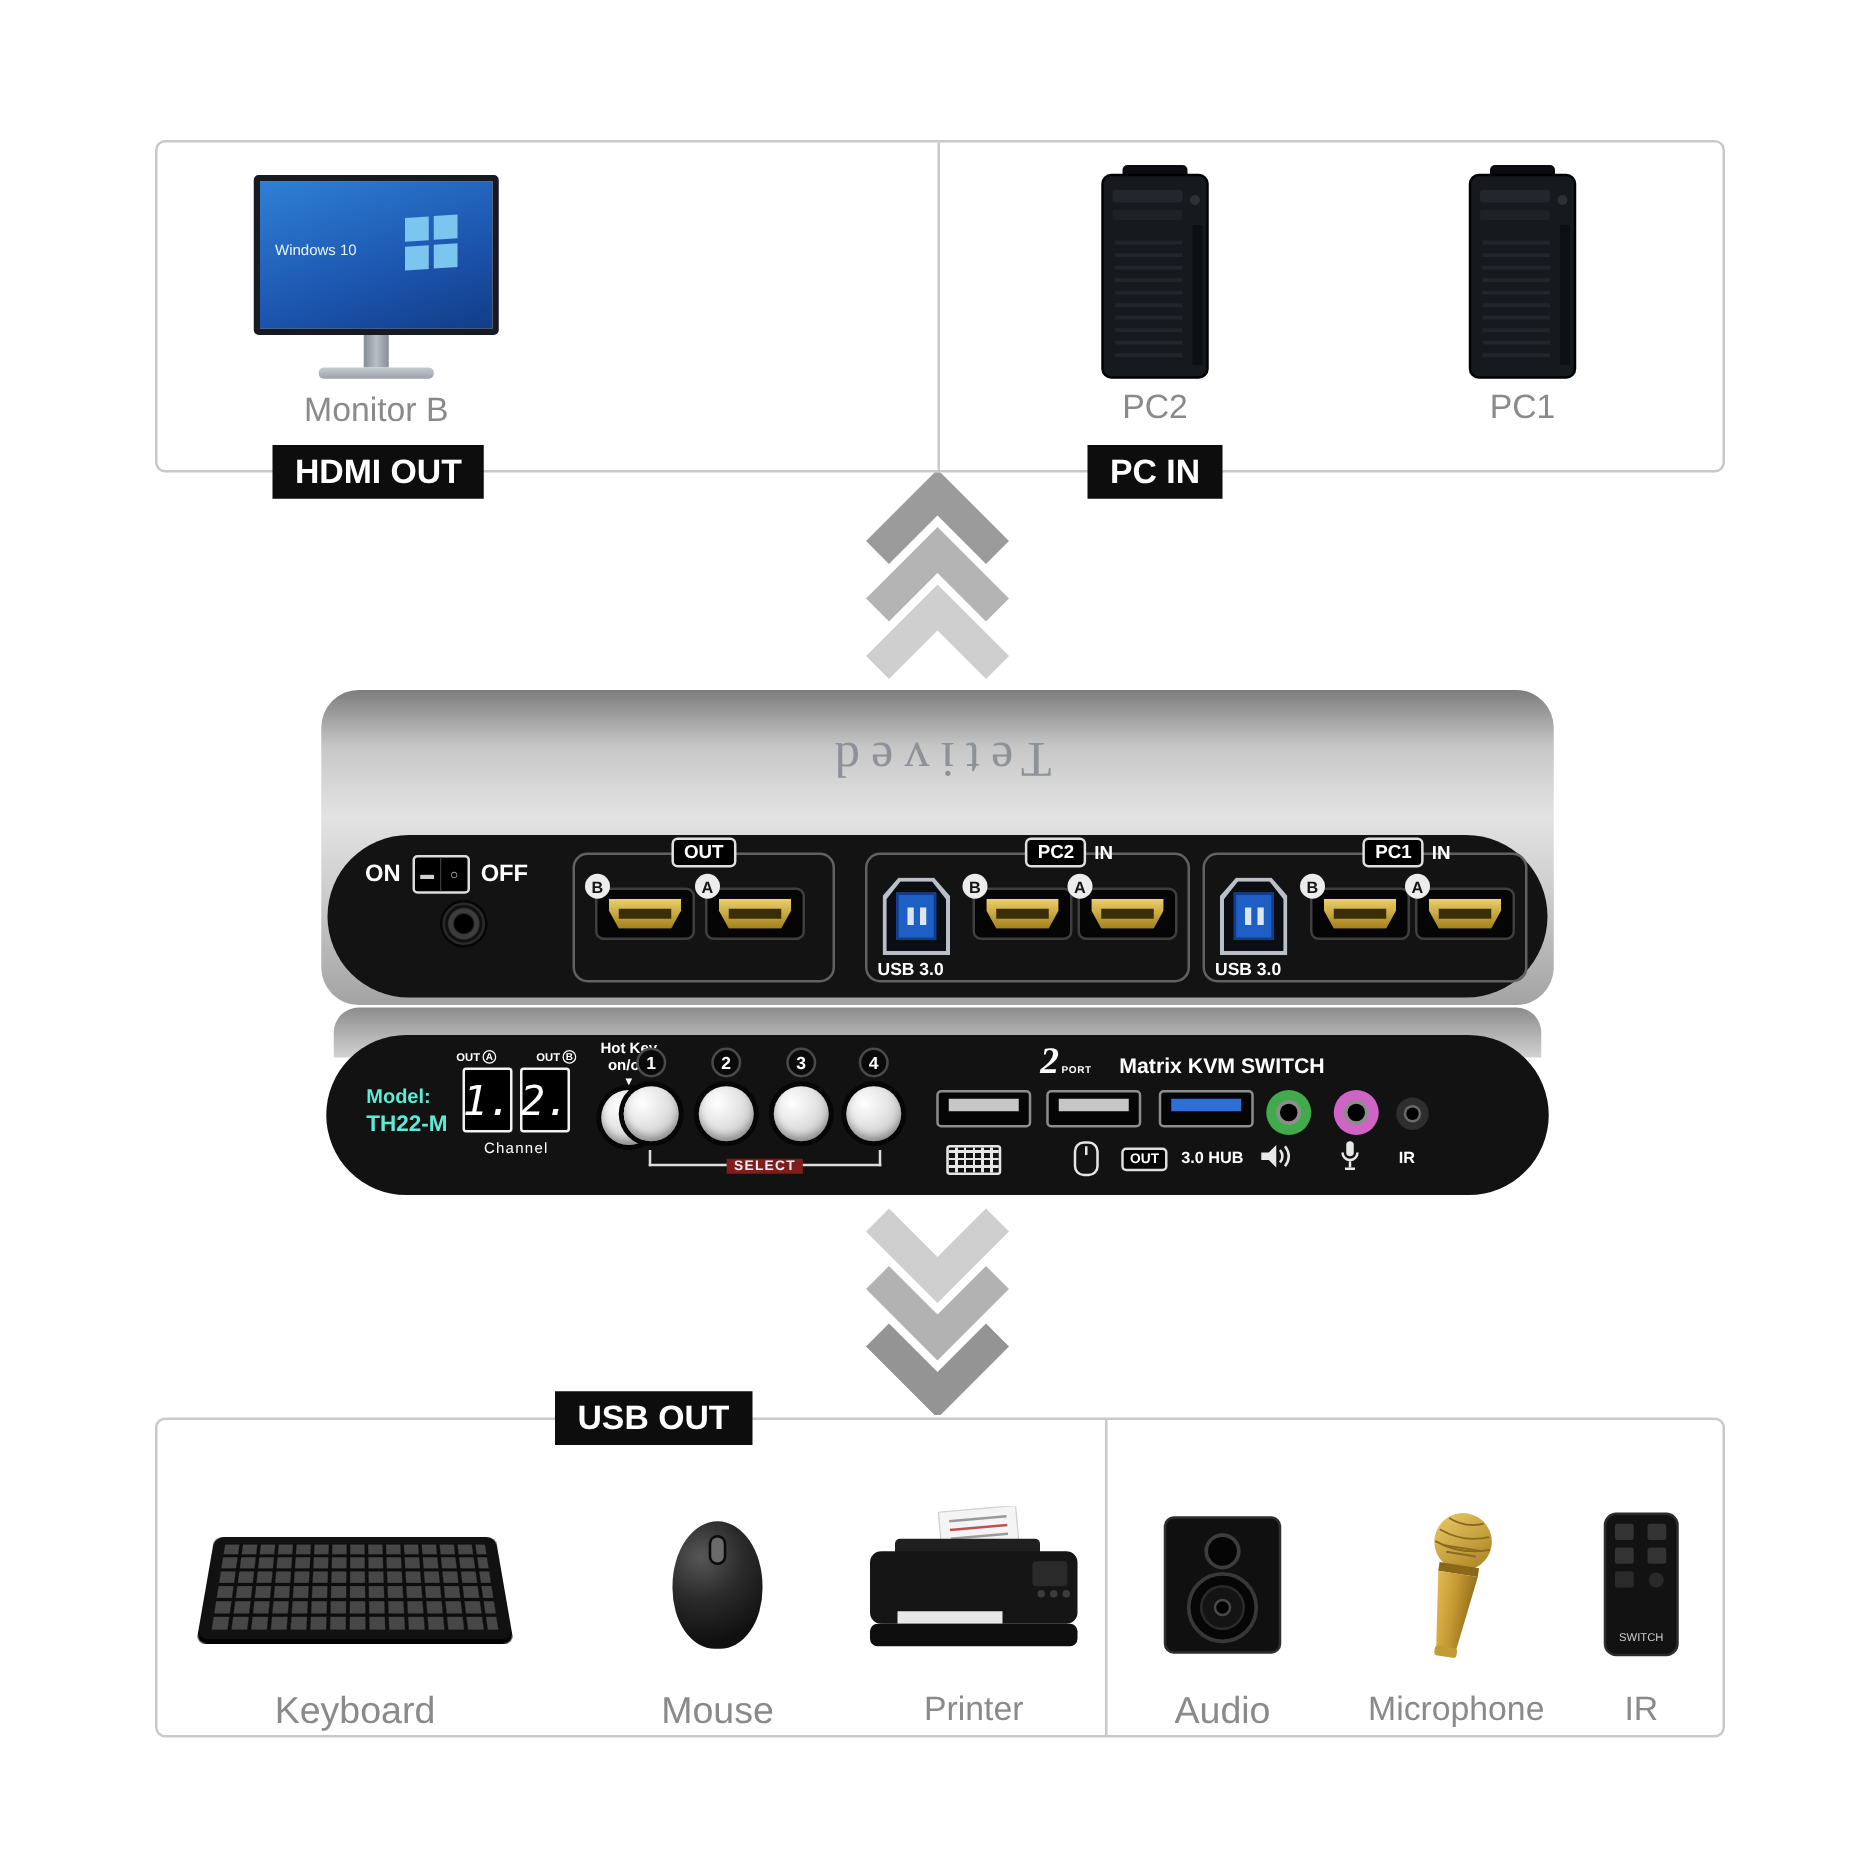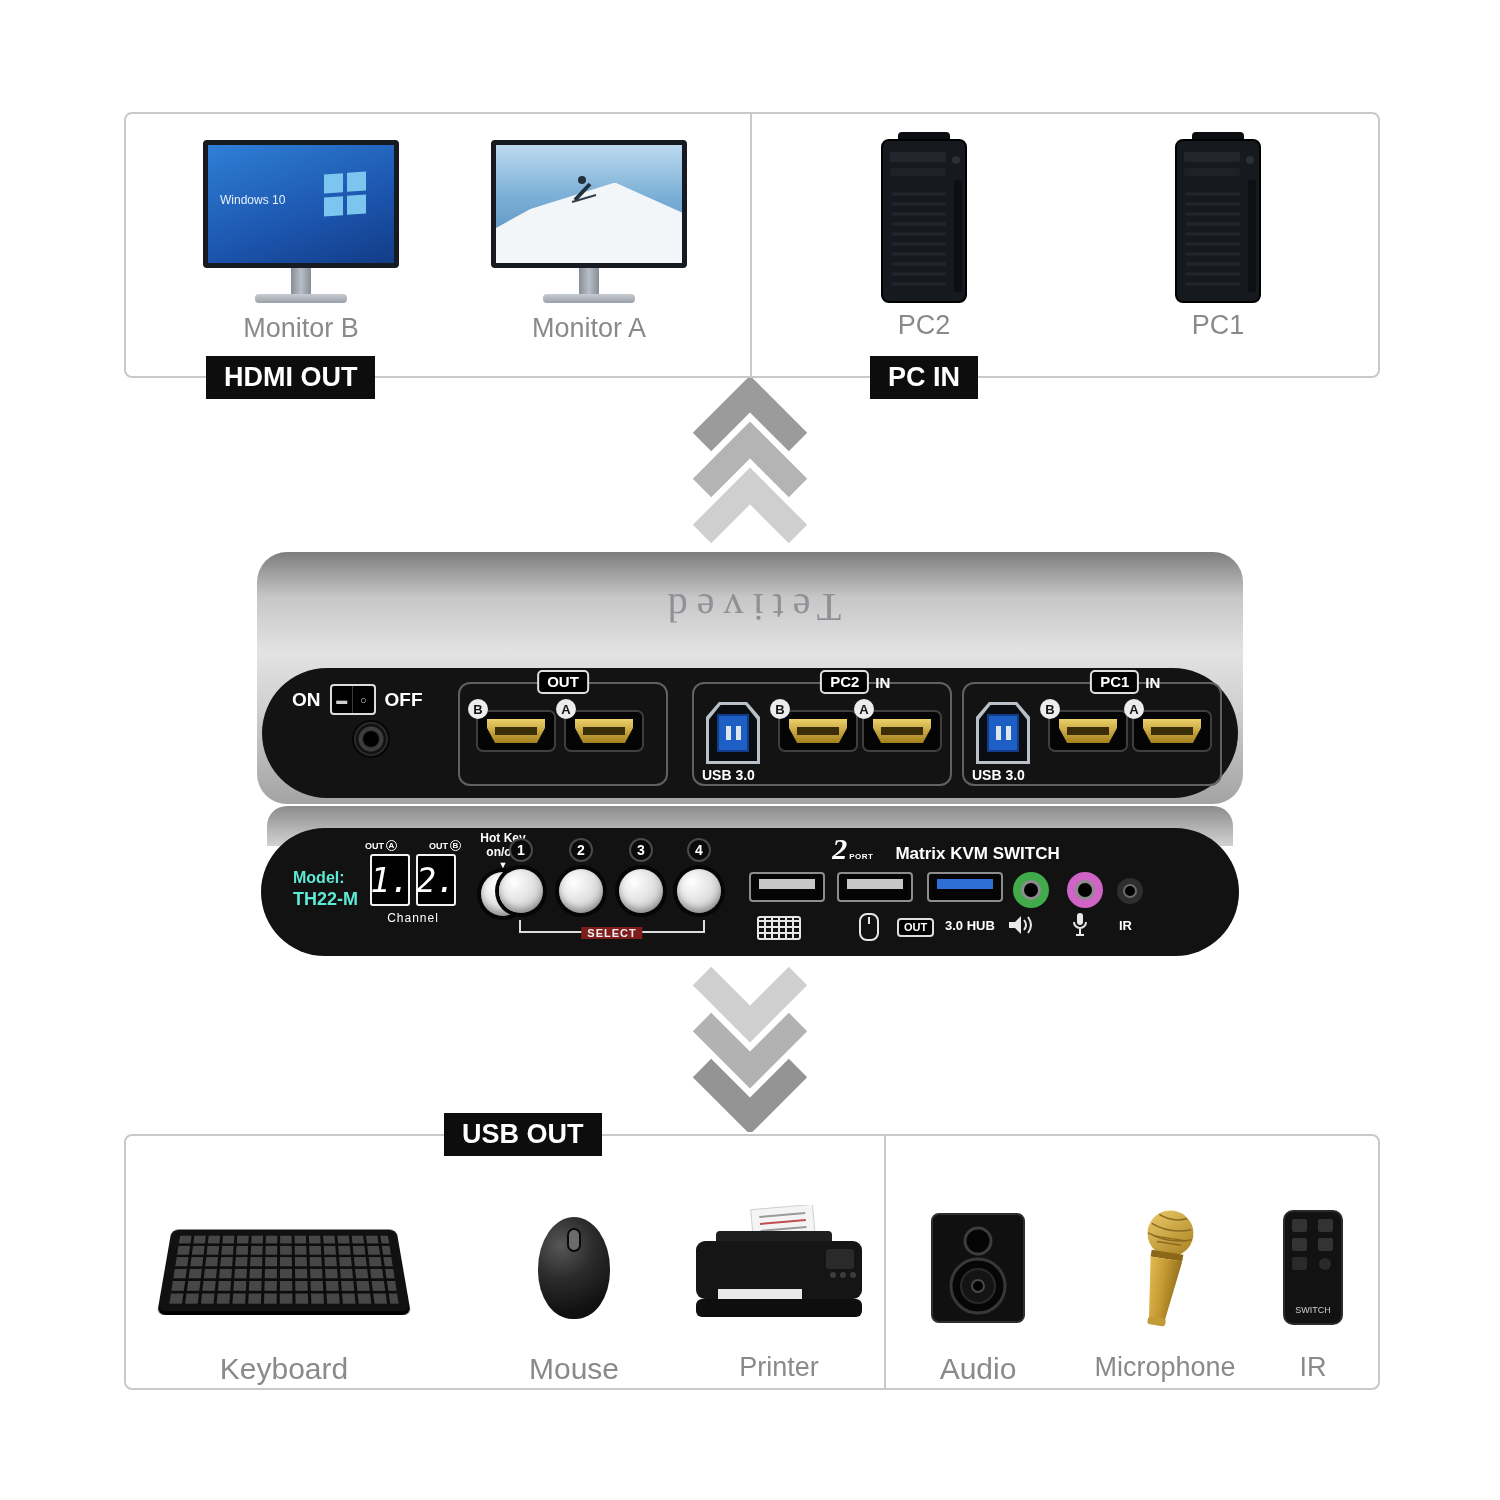--- a/index.html
+++ b/index.html
@@ -9,21 +9,21 @@
   }
   
   .box { position:absolute; border:2px solid #c9c9c9; border-radius:8px; background:#fff; }
   .top-box { left:124px; top:112px; width:1252px; height:262px; }
   .bottom-box { left:124px; top:1134px; width:1252px; height:252px; }
   .v-divider { position:absolute; top:0; bottom:0; width:2px; background:#c9c9c9; }
   .top-box .v-divider { left:624px; }
   .bottom-box .v-divider { left:758px; }
   .badge { position:absolute; background:#0d0d0d; color:#fff; font-weight:bold;
            font-size:27px; padding:6px 18px; line-height:1.15; z-index:5; }
-  .badge-hdmi { left:80px; bottom:-23px; }
+  .badge-hdmi { left:92px; bottom:-23px; }
   .badge-pc { left:744px; bottom:-23px; }
   .badge-usb { left:318px; top:-23px; }
 
   
   .fig { position:absolute; display:flex; flex-direction:column; align-items:center; }
   .fig-label { color:#8a8a8a; font-size:27px; margin-top:10px; }
   .mon-b { left:70px; top:26px; width:210px; }
   .mon-a { left:358px; top:26px; width:210px; }
   .mon-screen { width:186px; height:118px; border:5px solid #171a20; border-radius:4px;
     position:relative; overflow:hidden;
@@ -203,33 +203,20 @@
           <i></i>
           <i></i>
           <i></i>
         </span>
     </div>
     <div class="mon-neck"></div>
     <div class="mon-base"></div>
     <div class="fig-label">Monitor B</div>
   </div>
 
-  <div class="fig mon-a">
-    <div class="mon-screen screen-a">
-      <div class="slope"></div>
-      <svg class="skier" width="28" height="30">
-        <circle cx="12" cy="5" r="4" fill="#23303a"></circle>
-        <line x1="5" y1="25" x2="20" y2="9" stroke="#23303a" stroke-width="4"></line>
-        <line x1="2" y1="27" x2="26" y2="20" stroke="#31404c" stroke-width="2"></line>
-      </svg>
-    </div>
-    <div class="mon-neck"></div>
-    <div class="mon-base"></div>
-    <div class="fig-label">Monitor A</div>
-  </div>
 
   <div class="fig pc-fig pc2">
     <svg width="100" height="176" viewBox="0 0 100 176">
       <rect x="24" y="2" width="52" height="12" rx="4" fill="#0b0d10"></rect>
       <rect x="8" y="10" width="84" height="162" rx="7" fill="#16191e" stroke="#000" stroke-width="2"></rect>
       <rect x="16" y="22" width="56" height="10" rx="2" fill="#23262c"></rect>
       <rect x="16" y="38" width="56" height="8" rx="2" fill="#1e2126"></rect>
       <circle cx="82" cy="30" r="4" fill="#2c3037"></circle>
       <g stroke="#22262c" stroke-width="3">
         <line x1="18" y1="64" x2="72" y2="64"></line>

